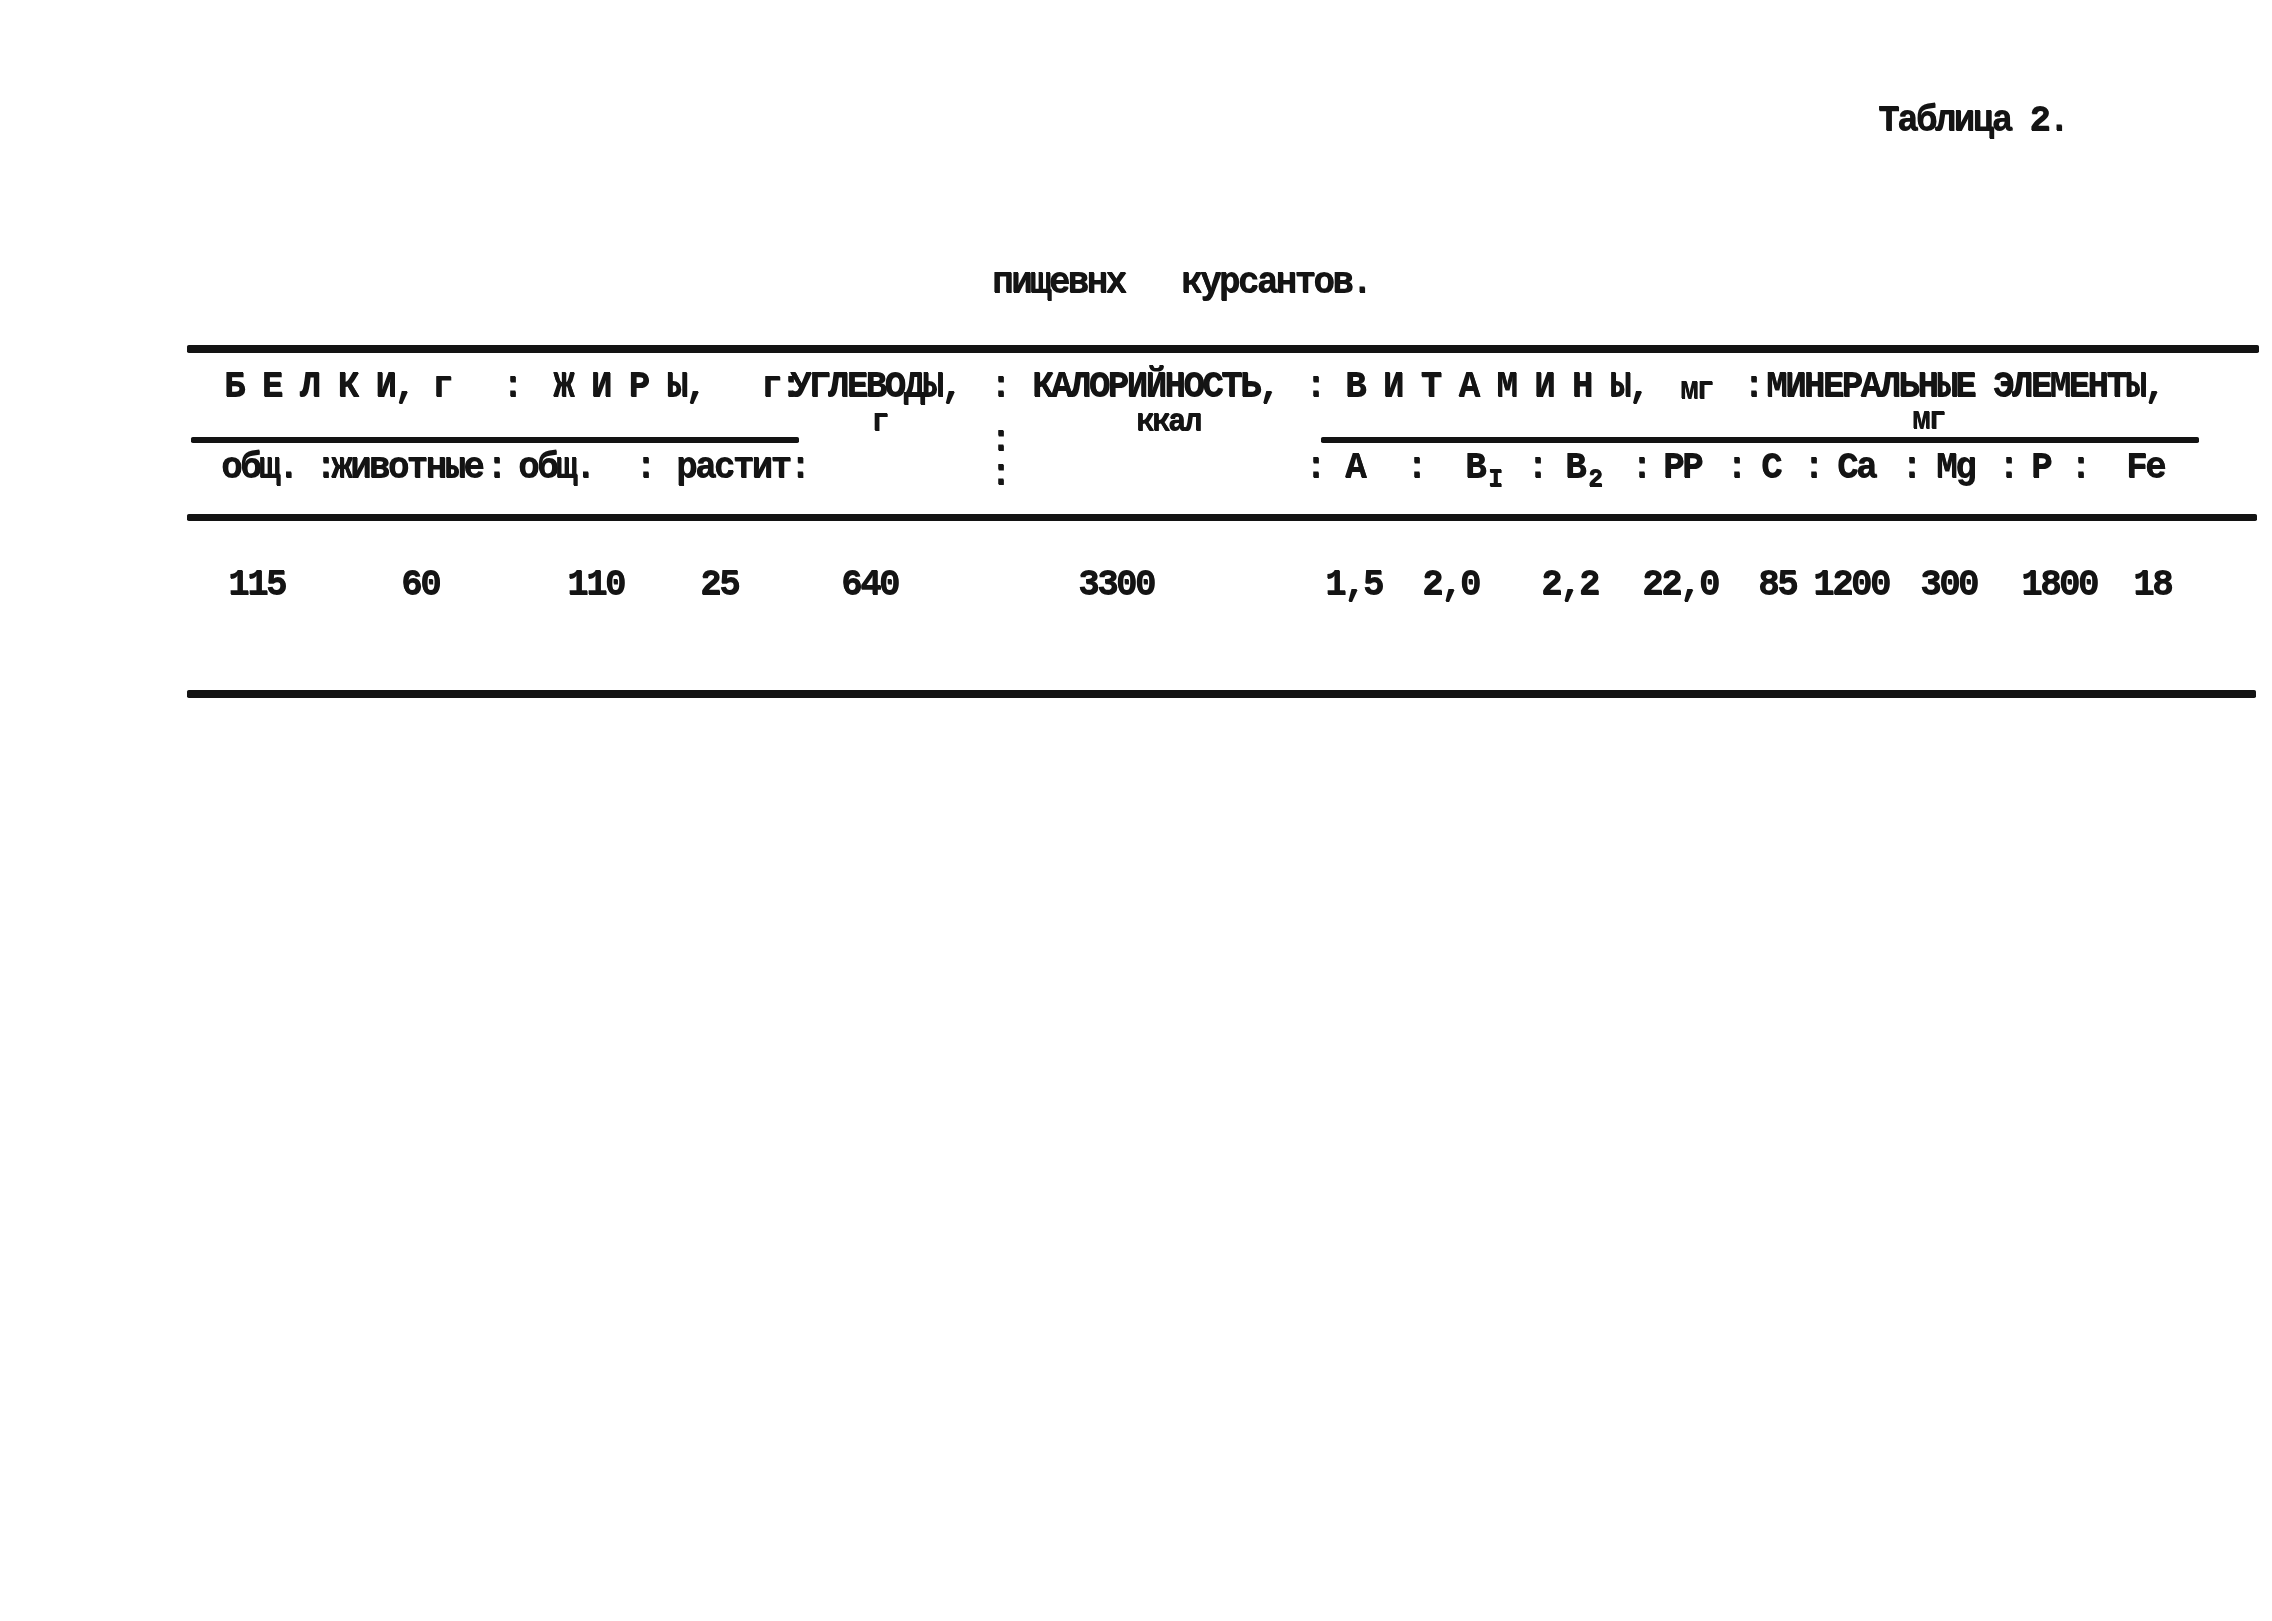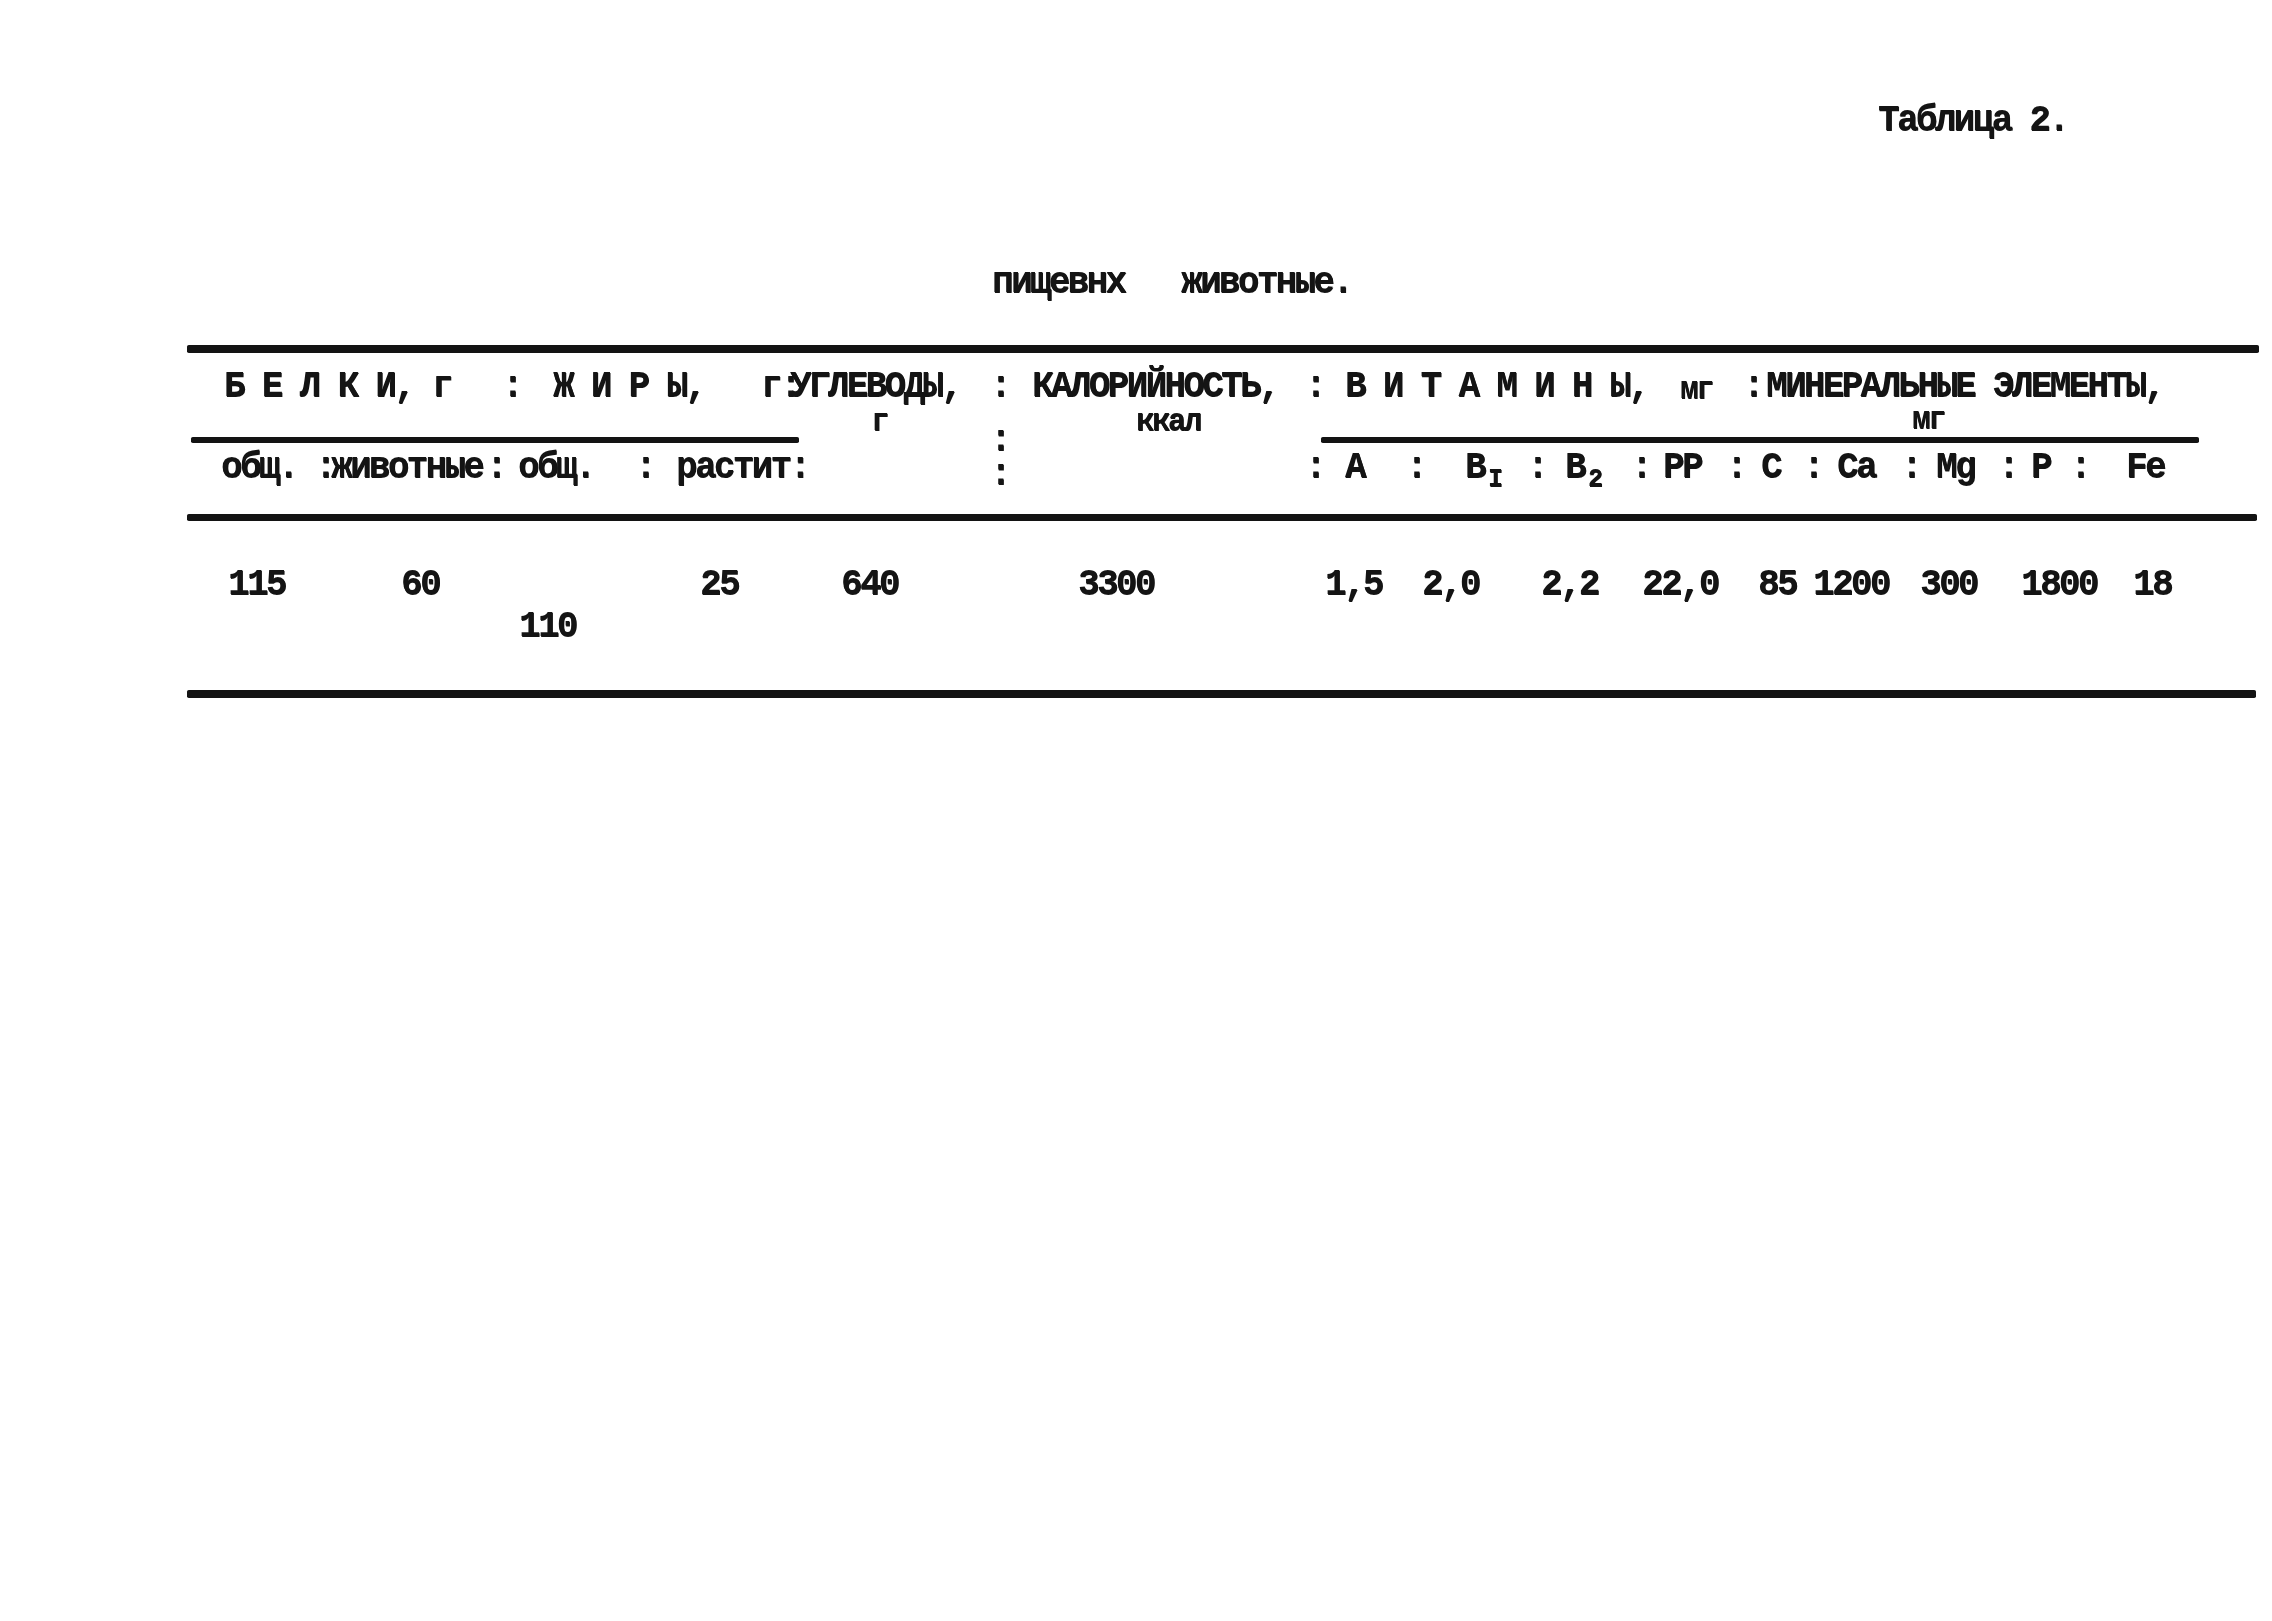--- a/index.html
+++ b/index.html
@@ -38,21 +38,21 @@
     border-radius: 1.8px;
   }
 </style>
 </head>
 <body>
 
 <div id="page">
 
   <span class="t" style="left:1878px; top:101px;">Таблица 2.</span>
 
-  <span class="t" style="left:992px; top:263px;">пищевнх   животные.</span>
+  <span class="t" style="left:992px; top:263px;">пищевнх   курсантов.</span>
 
   <div class="rule" style="left:187px; top:345px; width:2072px; height:8px;"></div>
   <div class="rule" style="left:191px; top:437px; width:608px; height:6.3px;"></div>
   <div class="rule" style="left:1321px; top:437px; width:878px; height:6.3px;"></div>
   <div class="rule" style="left:187px; top:514px; width:2070px; height:7.2px;"></div>
   <div class="rule" style="left:187px; top:690px; width:2069px; height:8px;"></div>
 
   <span class="t" style="left:224px; top:367px;">Б Е Л К И, г</span>
   <span class="t" style="left:502px; top:367px;">:</span>
   <span class="t" style="left:553px; top:367px;">Ж И Р Ы,</span>
@@ -98,21 +98,21 @@
   <span class="t" style="left:1901px; top:448px;">:</span>
   <span class="t" style="left:1936px; top:448px;">Мg</span>
   <span class="t" style="left:1998px; top:448px;">:</span>
   <span class="t" style="left:2031px; top:448px;">Р</span>
   <span class="t" style="left:2070px; top:448px;">:</span>
   <span class="t" style="left:2126px; top:448px;">Fe</span>
 
   <div>
     <span class="t" style="left:228px; top:565px;">115</span>
     <span class="t" style="left:401px; top:565px;">60</span>
-    <span class="t" style="left:519px; top:565px;margin-top:42px;">110</span>
+    <span class="t" style="left:567px; top:565px;">110</span>
     <span class="t" style="left:700px; top:565px;">25</span>
     <span class="t" style="left:841px; top:565px;">640</span>
     <span class="t" style="left:1078px; top:565px;">3300</span>
     <span class="t" style="left:1325px; top:565px;">1,5</span>
     <span class="t" style="left:1422px; top:565px;">2,0</span>
     <span class="t" style="left:1541px; top:565px;">2,2</span>
     <span class="t" style="left:1642px; top:565px;">22,0</span>
     <span class="t" style="left:1758px; top:565px;font-family:Liberation Mono, monospace;">85</span>
     <span class="t" style="left:1813px; top:565px;">1200</span>
     <span class="t" style="left:1920px; top:565px;">300</span>

